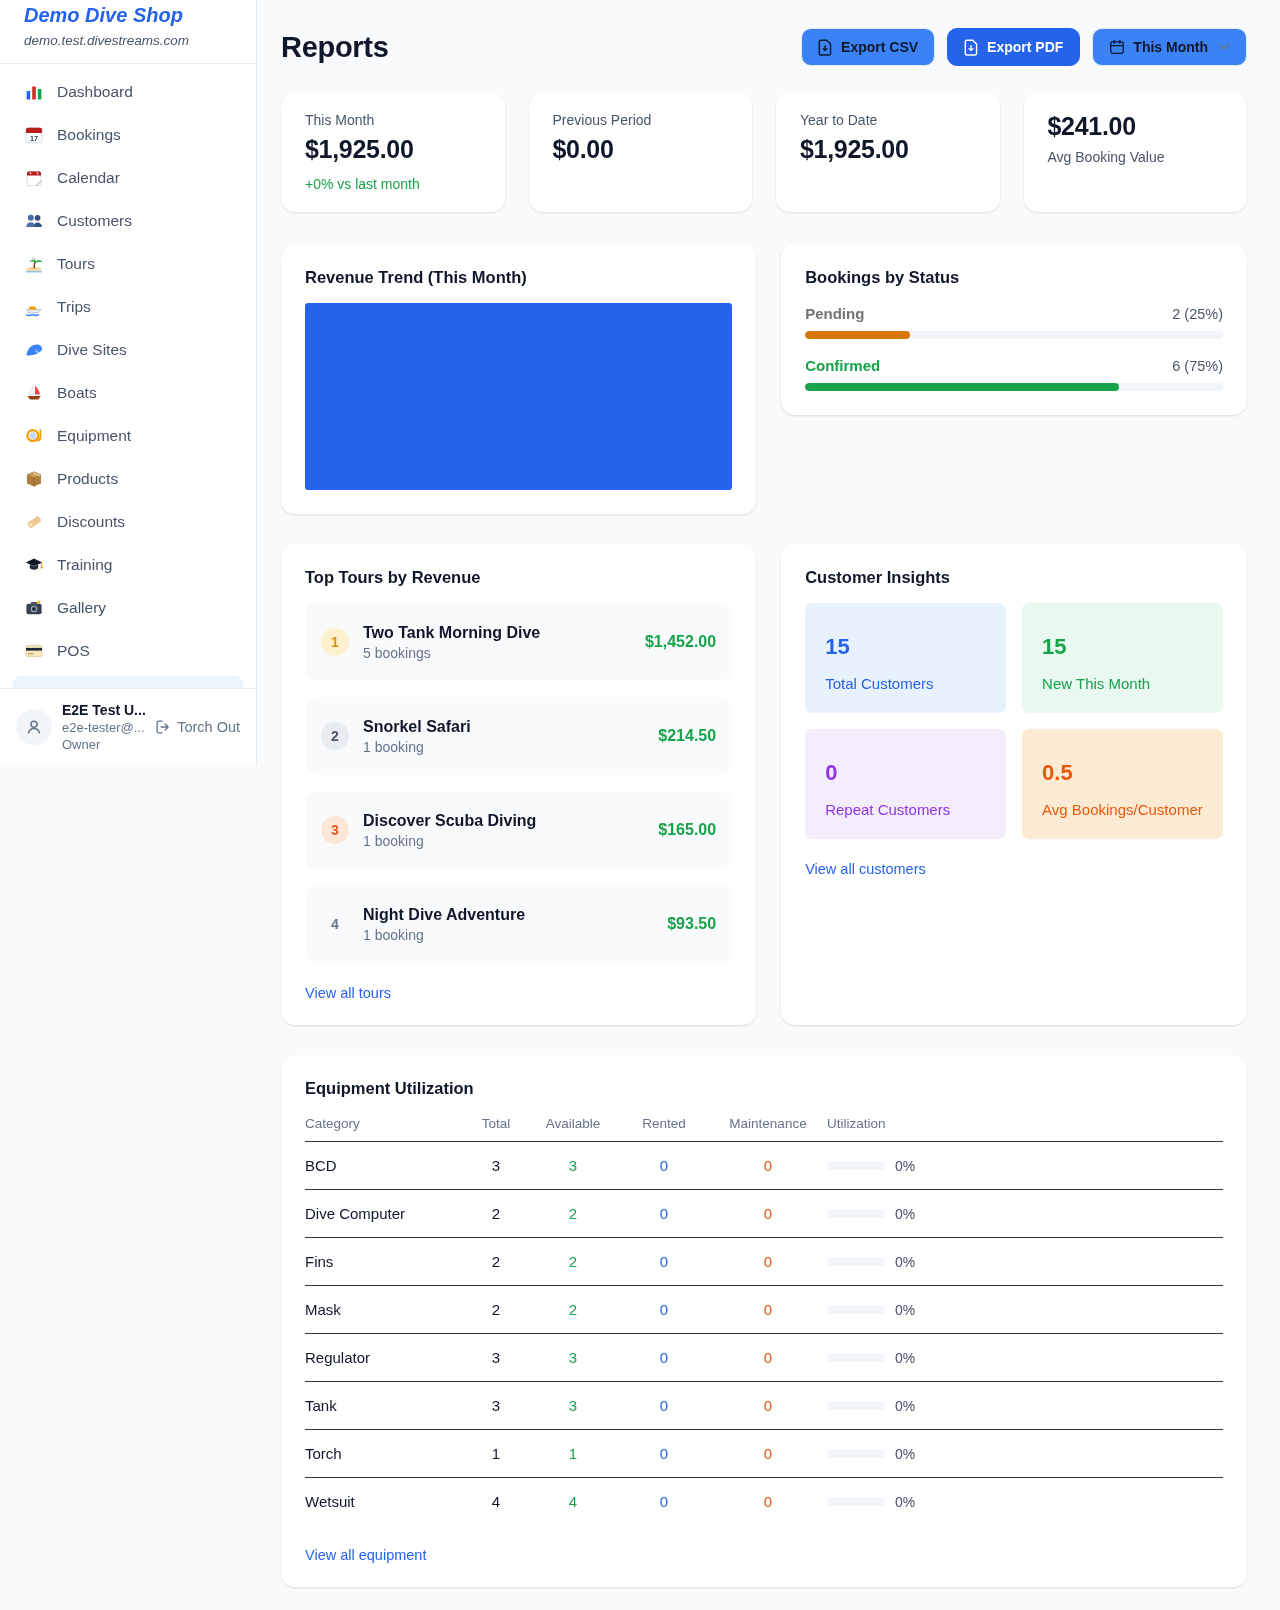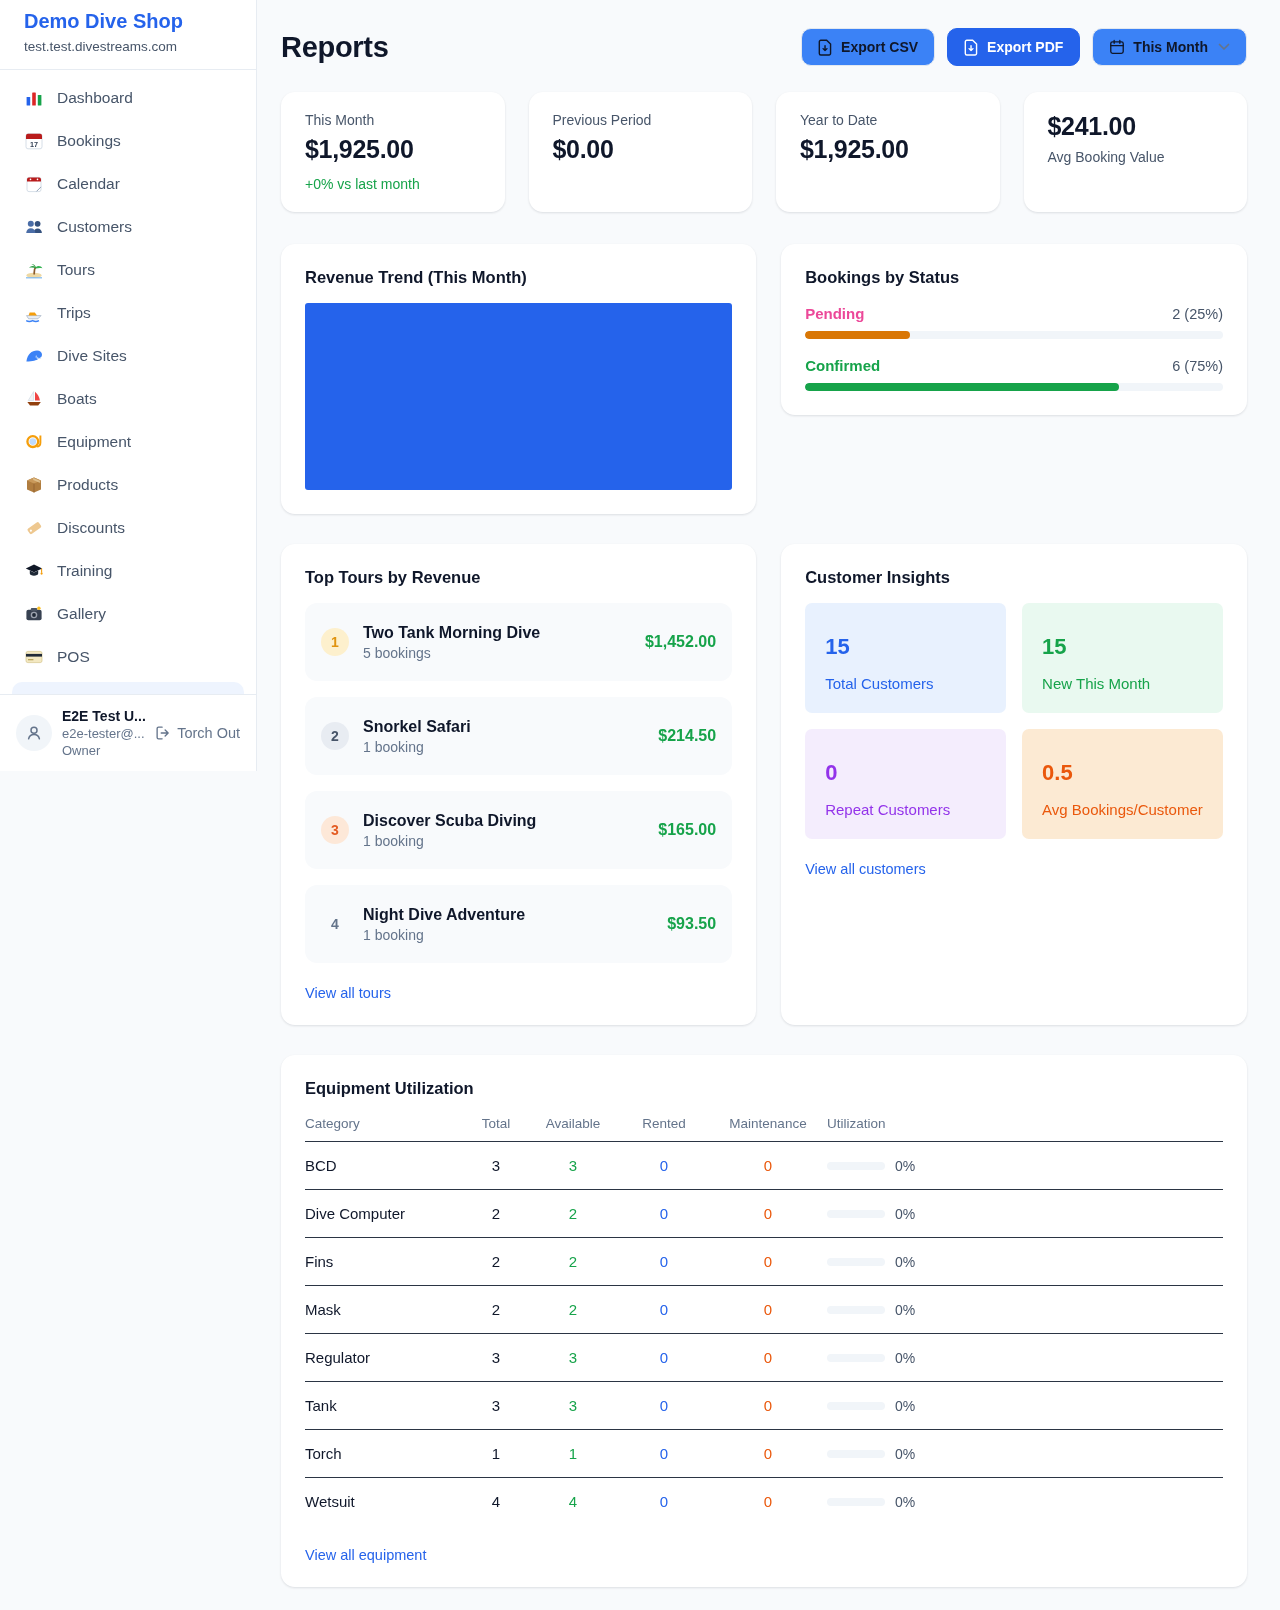--- a/index.html
+++ b/index.html
@@ -1,21 +1,21 @@
 <!DOCTYPE html>
 <html><head>
 <meta charset="utf-8">
 <style>
   * { box-sizing: border-box; margin: 0; padding: 0; }
   html,body { background:#f8fafc; font-family:"Liberation Sans","DejaVu Sans",sans-serif; color:#0f172a; }
   .page { width:1280px; min-height:1610px; display:flex; align-items:flex-start; }
 
   
   .sidebar { width:257px; background:#ffffff; border-right:1px solid #e7ecf2; flex:0 0 257px; }
-  .brand { padding:10px 24px 15px; border-bottom:1px solid #e7ecf2; }
+  .brand { padding:4px 24px 15px; border-bottom:1px solid #e7ecf2;font-style:italic; }
   .brand-name { font-size:20px; font-weight:700; color:#2563eb; }
   .brand-domain { font-size:13.5px; color:#475569; margin-top:6px; }
   .nav { padding:10px 12px 0; }
   .nav-item { display:flex; align-items:center; gap:13px; padding:8px 12px; margin-bottom:7px;
               border-radius:10px; color:#475569; font-size:15.5px; cursor:pointer; }
   .nav-ic { width:20px; height:20px; flex:0 0 20px; }
   .nav-active-clip { height:12px; margin:0 12px; border-radius:10px 10px 0 0; background:#eef4fe; }
   .user-panel { border-top:1px solid #e7ecf2; padding:13px 16px; display:flex; align-items:center; gap:10px; }
   .avatar { width:36px; height:36px; border-radius:50%; background:#f1f5f9; display:flex; align-items:center; justify-content:center; flex:0 0 36px; }
   .user-info { min-width:0; flex:1; }
@@ -191,21 +191,21 @@
       <path d="M11.4 5.6 14.8 9l-3.4 3.4M14.4 9H7" fill="none" stroke="currentColor" stroke-width="1.5" stroke-linecap="round" stroke-linejoin="round"></path>
     </symbol>
   </defs>
 </svg>
 
 <div class="page">
 
   <aside class="sidebar">
     <div class="brand">
       <div class="brand-name">Demo Dive Shop</div>
-      <div class="brand-domain">test.test.divestreams.com</div>
+      <div class="brand-domain">demo.test.divestreams.com</div>
     </div>
 
     <nav class="nav">
 
         <div class="nav-item">
           <svg class="nav-ic">
             <use href="#ic-dashboard"></use>
           </svg>
           <span class="nav-label">Dashboard</span>
         </div>
@@ -377,21 +377,21 @@
       <div class="card">
         <div class="card-title">Revenue Trend (This Month)</div>
         <div class="chart-rect" style="background: rgb(37, 99, 235);"></div>
       </div>
       <div class="card">
         <div class="card-title">Bookings by Status</div>
         <div>
 
             <div class="status-block">
               <div class="status-head">
-                <span class="status-label" style="color: #ec4899; text-align: center;">Pending</span>
+                <span class="status-label" style="color: #737373; text-align: center;">Pending</span>
                 <span class="status-count">2 (25%)</span>
               </div>
               <div class="bar-track">
                 <div class="bar-fill" style="width: 25%; background: rgb(217, 119, 6);"></div>
               </div>
             </div>
 
             <div class="status-block">
               <div class="status-head">
                 <span class="status-label" style="color: rgb(22, 163, 74);">Confirmed</span>

